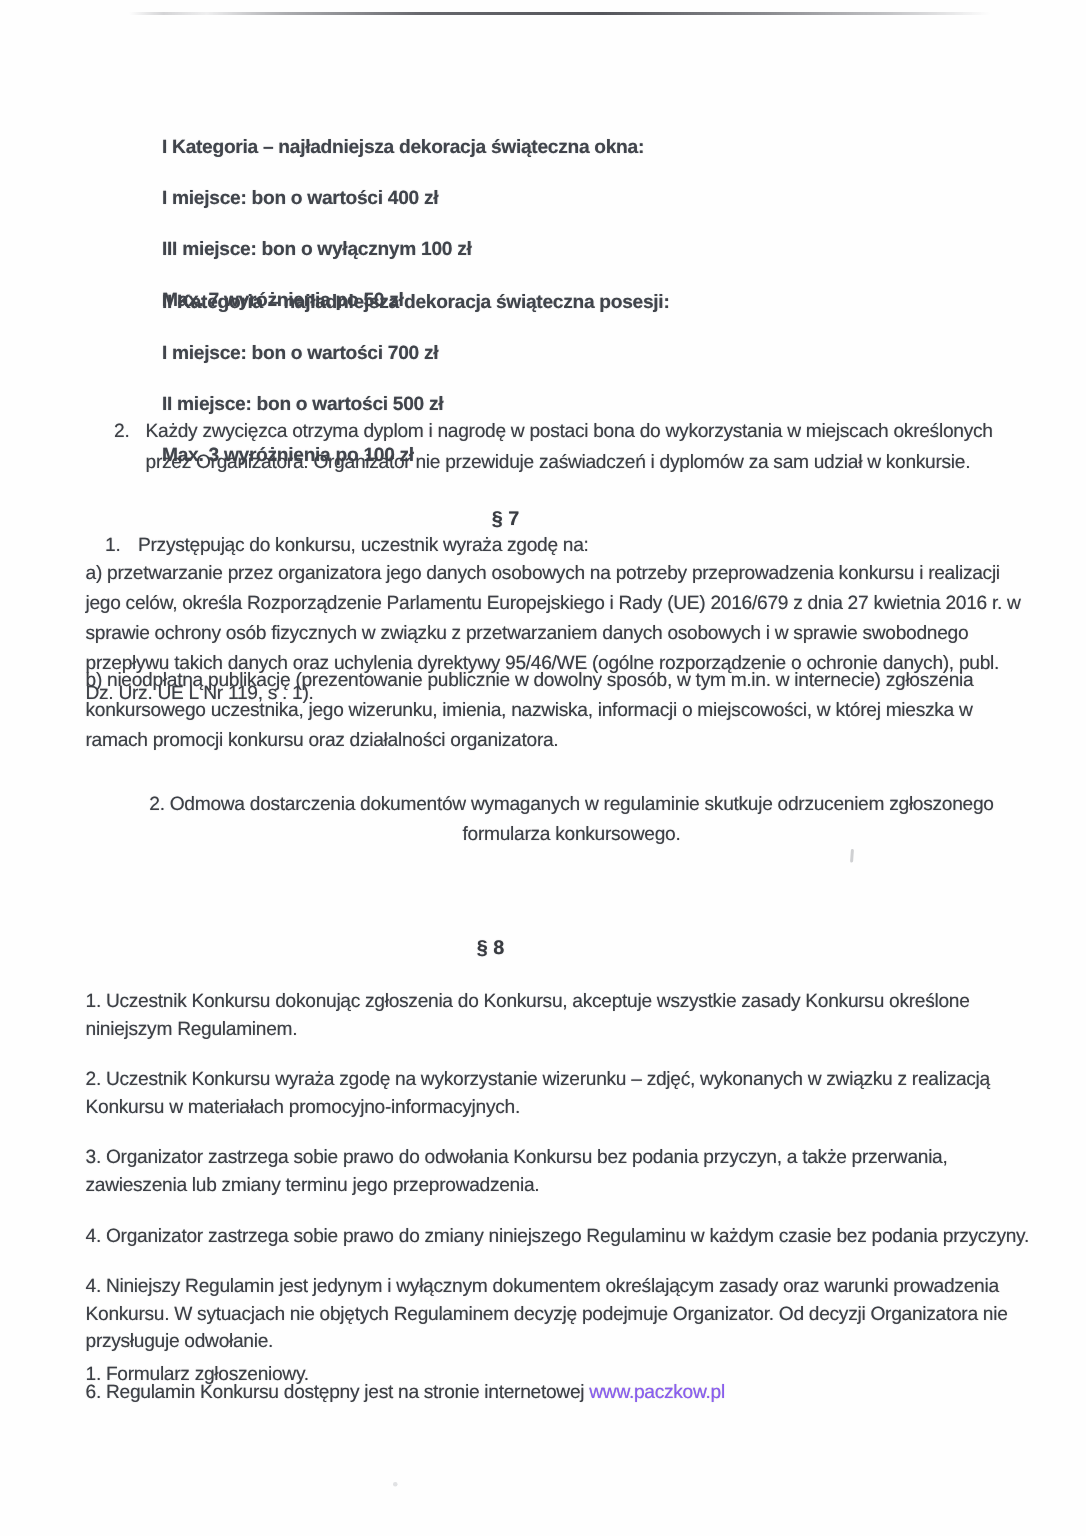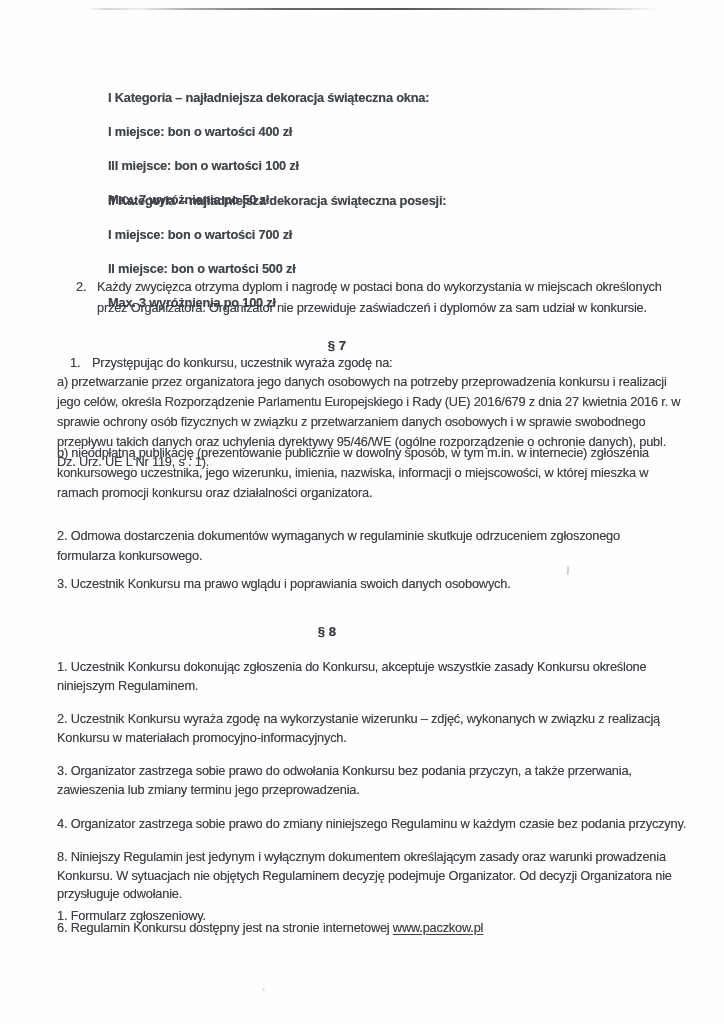--- a/index.html
+++ b/index.html
@@ -43,47 +43,47 @@
   .section-heading {
     position:absolute; left:57px; text-align:center; font-weight:bold;
     font-size:13.2px; color:#393c42; text-shadow:0 0 0.6px rgba(60,63,68,0.6);
   }
   .s7-heading { top:338px; width:560px; }
   .s8-heading { top:624px; width:540px; }
   
   .body-para { position:absolute; left:57px; width:648px; line-height:20px; margin:0; }
   .para-a { top:372px; }
   .para-b { top:443px; }
-  .para-2 { top:526px; }
+  .para-2 { top:526px;text-align:center; }
   .para-3 { top:574px; }
   
   .s8-list { position:absolute; top:643px; left:57px; width:650px; }
   .s8-list p { margin:0; line-height:18.6px; }
-  .doc-link { color:#404040; text-decoration:underline; text-underline-offset:2px; cursor:pointer; }
+  .doc-link { color:#8b5cf6; text-underline-offset:2px; cursor:pointer; }
   
   .attachment { position:absolute; top:886px; left:57px; line-height:20px; }
   .att-heading { font-weight:bold; color:#3a3d43; }
   
   .speck-1 { position:absolute; left:567px; top:566px; width:2px; height:9px;
              background:rgba(150,153,158,0.45); transform:rotate(4deg); border-radius:1px; }
   .speck-2 { position:absolute; left:262px; top:988px; width:3px; height:3px;
              background:rgba(195,197,202,0.5); border-radius:50%; }
 </style>
 </head>
 <body>
 
 <div class="page">
   <div class="content">
 
     <div class="scan-line-top"></div>
 
     <div class="prize-block prize-1 txt">
       <div class="p-line">I Kategoria – najładniejsza dekoracja świąteczna okna:</div>
       <div class="p-line">I miejsce: bon o wartości 400 zł</div>
-      <div class="p-line">III miejsce: bon o wartości 100 zł</div>
+      <div class="p-line">III miejsce: bon o wyłącznym 100 zł</div>
       <div class="p-line">Max. 7 wyróżnienia po 50 zł</div>
     </div>
 
     <div class="prize-block prize-2 txt">
       <div class="p-line">II Kategoria – najładniejsza dekoracja świąteczna posesji:</div>
       <div class="p-line">I miejsce: bon o wartości 700 zł</div>
       <div class="p-line">II miejsce: bon o wartości 500 zł</div>
       <div class="p-line">Max. 3 wyróżnienia po 100 zł</div>
     </div>
 
@@ -103,33 +103,32 @@
     <p class="body-para para-a txt">a) przetwarzanie przez organizatora jego danych osobowych na potrzeby przeprowadzenia konkursu i realizacji
 jego celów, określa Rozporządzenie Parlamentu Europejskiego i Rady (UE) 2016/679 z dnia 27 kwietnia 2016 r. w
 sprawie ochrony osób fizycznych w związku z przetwarzaniem danych osobowych i w sprawie swobodnego
 przepływu takich danych oraz uchylenia dyrektywy 95/46/WE (ogólne rozporządzenie o ochronie danych), publ.
 Dz. Urz. UE L Nr 119, s . 1).</p>
     <p class="body-para para-b txt">b) nieodpłatną publikację (prezentowanie publicznie w dowolny sposób, w tym m.in. w internecie) zgłoszenia
 konkursowego uczestnika, jego wizerunku, imienia, nazwiska, informacji o miejscowości, w której mieszka w
 ramach promocji konkursu oraz działalności organizatora.</p>
     <p class="body-para para-2 txt">2. Odmowa dostarczenia dokumentów wymaganych w regulaminie skutkuje odrzuceniem zgłoszonego
 formularza konkursowego.</p>
-    <p class="body-para para-3 txt">3. Uczestnik Konkursu ma prawo wglądu i poprawiania swoich danych osobowych.</p>
 
     <div class="section-heading s8-heading">§ 8</div>
 
     <div class="s8-list txt">
       <p>1. Uczestnik Konkursu dokonując zgłoszenia do Konkursu, akceptuje wszystkie zasady Konkursu określone
 niniejszym Regulaminem.</p>
       <p>2. Uczestnik Konkursu wyraża zgodę na wykorzystanie wizerunku – zdjęć, wykonanych w związku z realizacją
 Konkursu w materiałach promocyjno-informacyjnych.</p>
       <p>3. Organizator zastrzega sobie prawo do odwołania Konkursu bez podania przyczyn, a także przerwania,
 zawieszenia lub zmiany terminu jego przeprowadzenia.</p>
       <p>4. Organizator zastrzega sobie prawo do zmiany niniejszego Regulaminu w każdym czasie bez podania przyczyny.</p>
-      <p>8. Niniejszy Regulamin jest jedynym i wyłącznym dokumentem określającym zasady oraz warunki prowadzenia
+      <p>4. Niniejszy Regulamin jest jedynym i wyłącznym dokumentem określającym zasady oraz warunki prowadzenia
 Konkursu. W sytuacjach nie objętych Regulaminem decyzję podejmuje Organizator. Od decyzji Organizatora nie
 przysługuje odwołanie.</p>
       <p><span>6. Regulamin Konkursu dostępny jest na stronie internetowej </span><a class="doc-link">www.paczkow.pl</a></p>
     </div>
 
     <div class="attachment txt">
       <div>1. Formularz zgłoszeniowy.</div>
     </div>
 
     <div class="speck-1"></div>

